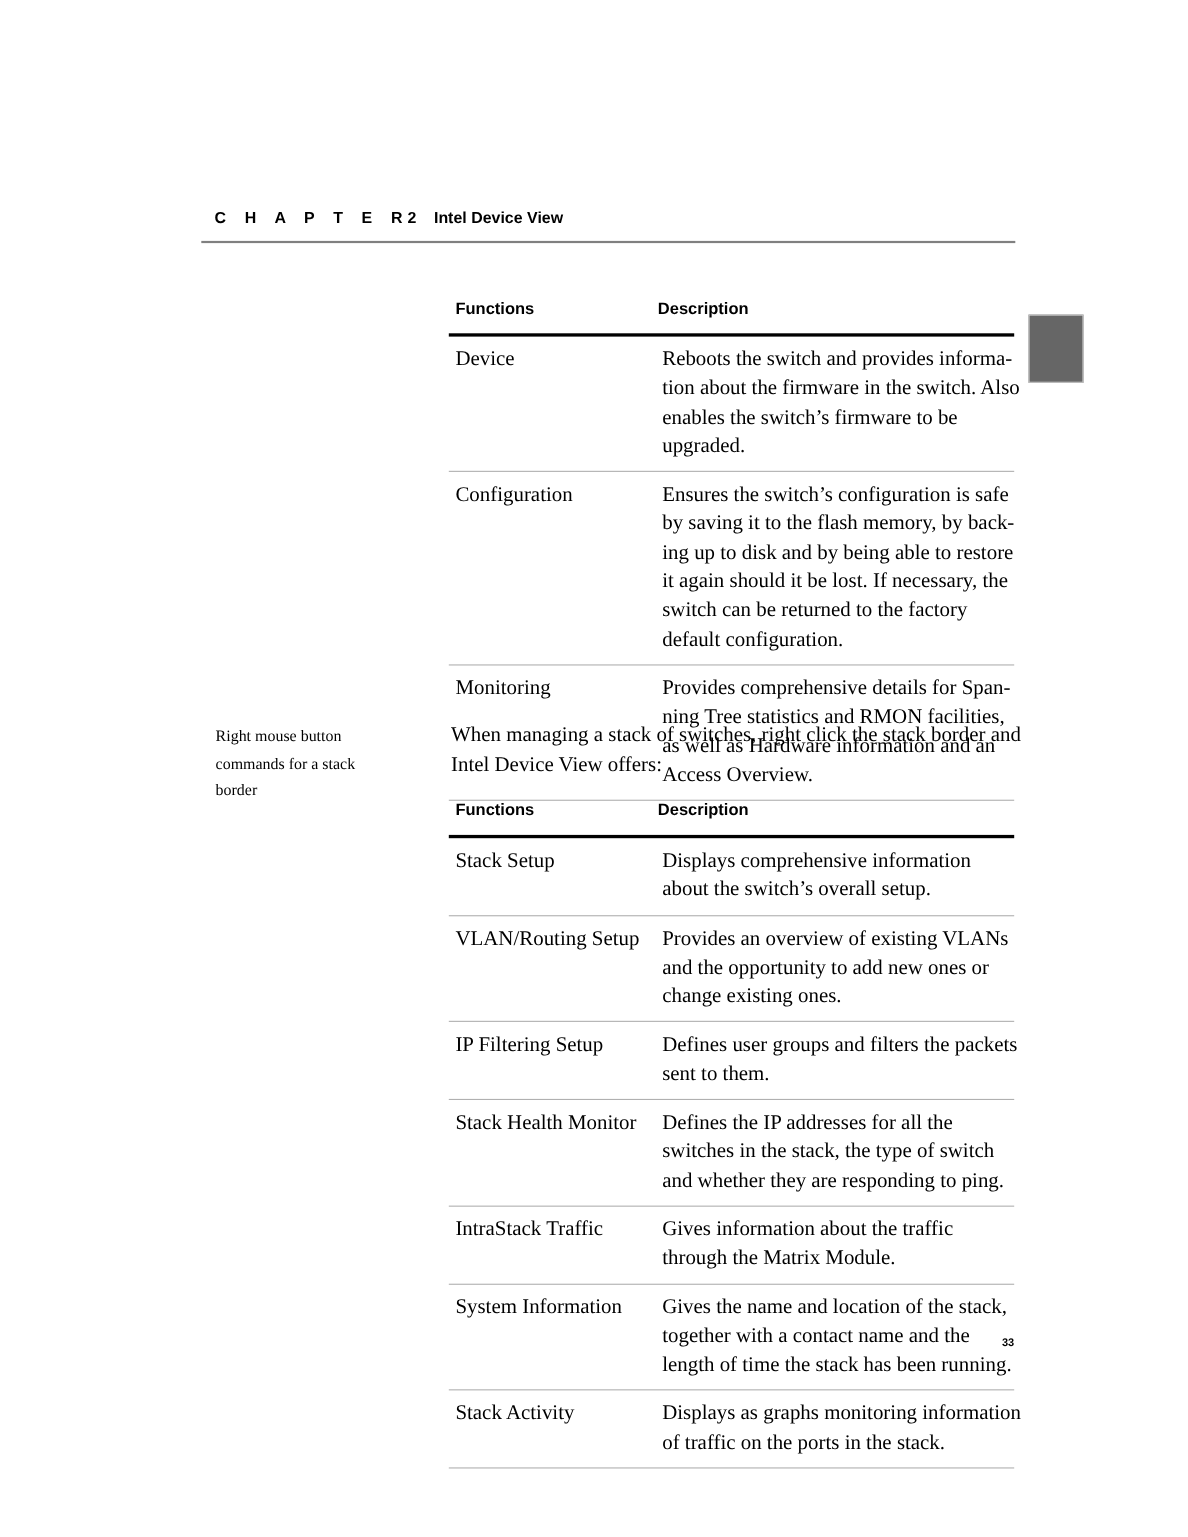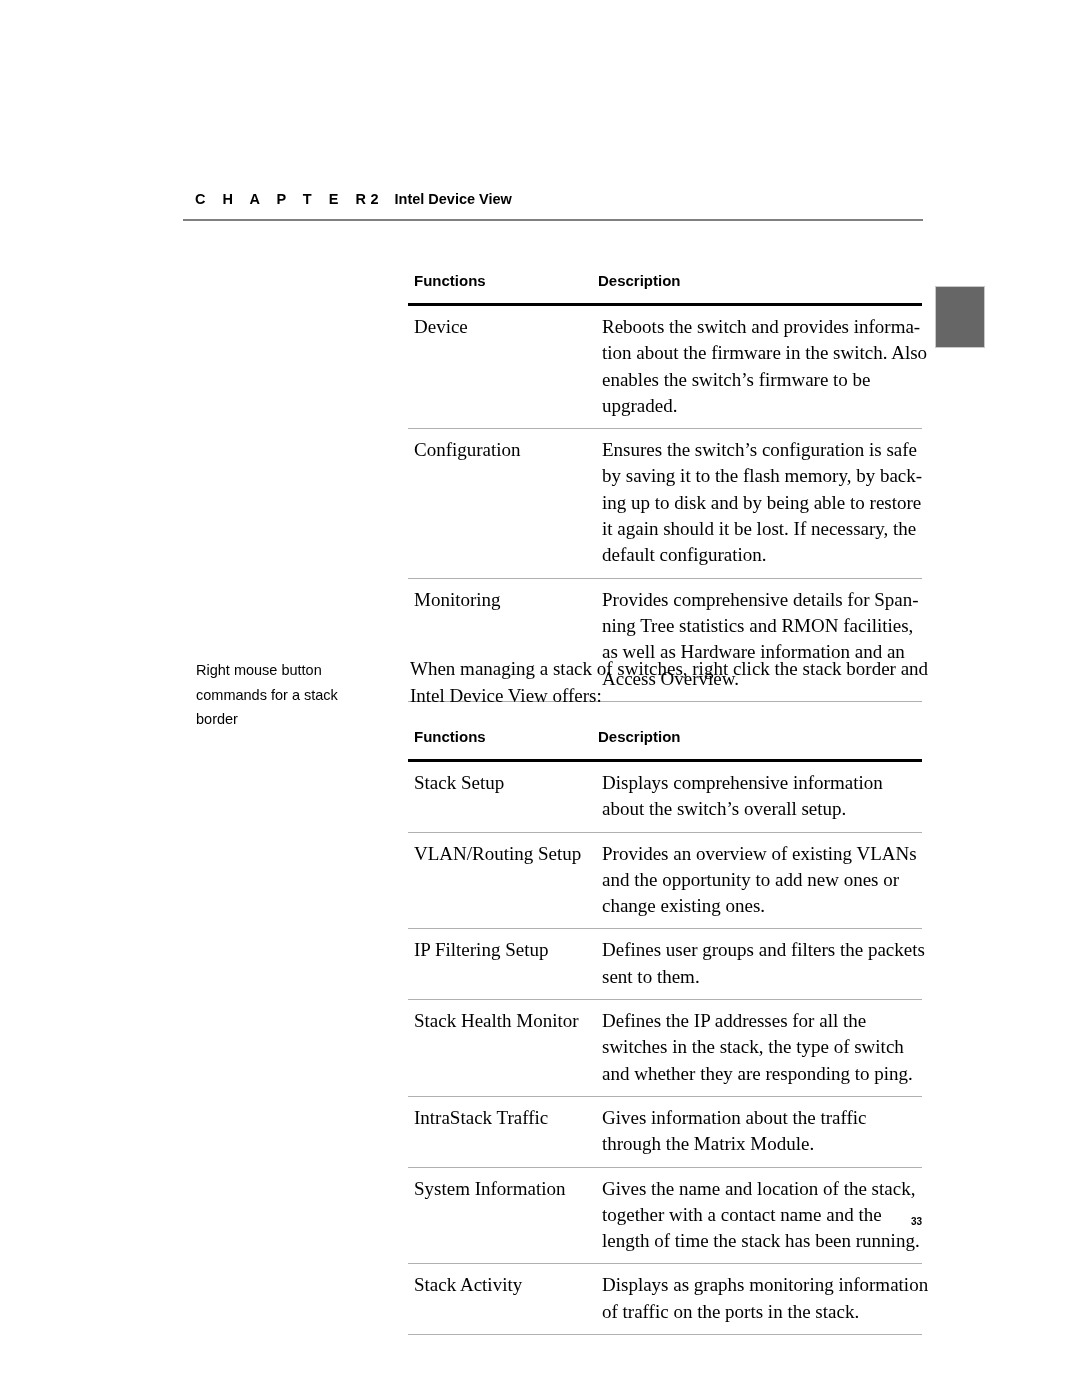--- a/index.html
+++ b/index.html
@@ -123,21 +123,21 @@
   .ft-row .col-fn { padding-right: 4px; }
   .ft-row .col-de { padding-right: 2px; }
   .ln { display: block; white-space: pre; }
 
   
   .margin-note {
     position: absolute;
     left: 196px;
     top: 658px;
     width: 196px;
-    font-family: Liberation Sans, sans-serif;
+    font-family: Liberation Serif, serif;
     font-size: 14.5px;
     line-height: 24.5px;
     color: #000;
   }
 
   
   .body-para {
     position: absolute;
     left: 410px;
     top: 656px;
@@ -187,20 +187,21 @@
       </div>
     </div>
     <div class="rule-light"></div>
     <div class="ft-row">
       <div class="col-fn">Configuration</div>
       <div class="col-de">
         <span class="ln">Ensures the switch’s configuration is safe</span>
         <span class="ln">by saving it to the flash memory, by back-</span>
         <span class="ln">ing up to disk and by being able to restore</span>
         <span class="ln">it again should it be lost. If necessary, the</span>
+        <span class="ln">switch can be returned to the factory</span>
         <span class="ln">default configuration.</span>
       </div>
     </div>
     <div class="rule-light"></div>
     <div class="ft-row">
       <div class="col-fn">Monitoring</div>
       <div class="col-de">
         <span class="ln">Provides comprehensive details for Span-</span>
         <span class="ln">ning Tree statistics and RMON facilities,</span>
         <span class="ln">as well as Hardware information and an</span>

